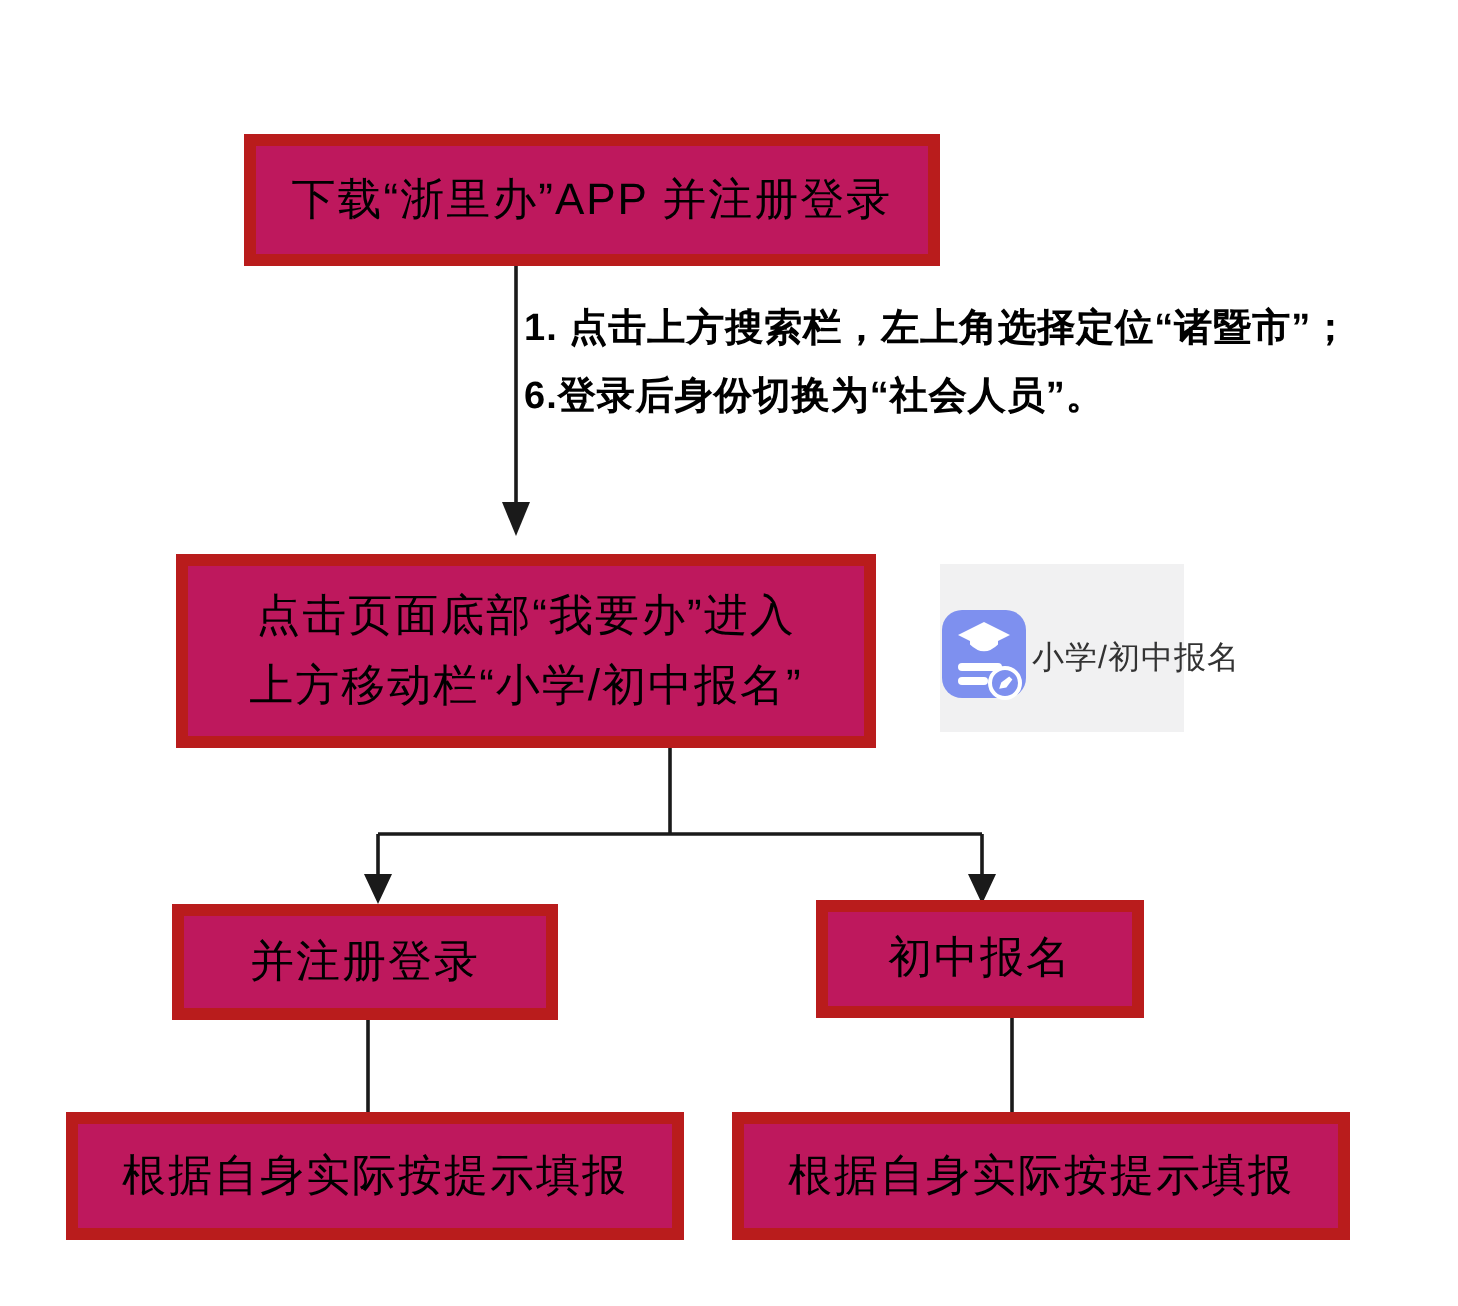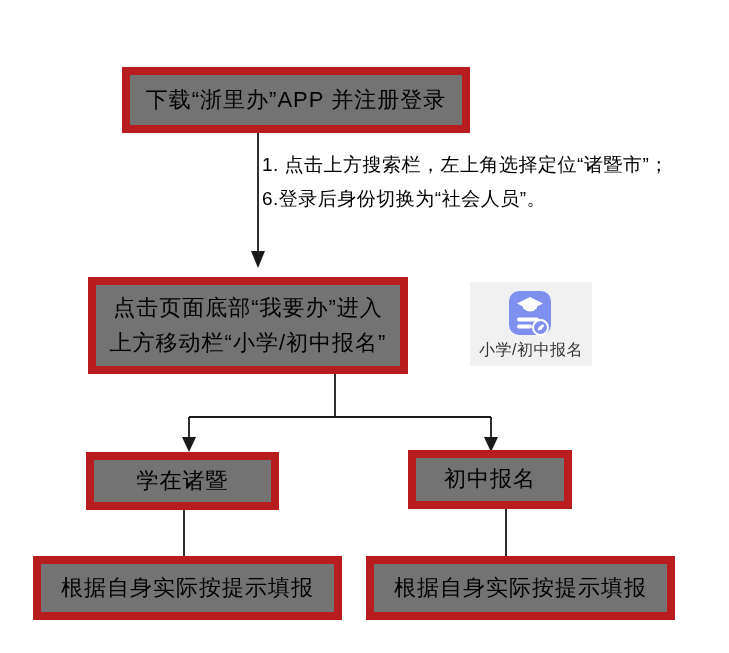--- a/index.html
+++ b/index.html
@@ -17,60 +17,59 @@
     overflow: hidden;
   }
   .connectors {
     position: absolute;
     left: 0; top: 0;
     width: 729px; height: 653px;
     pointer-events: none;
   }
   .box {
     position: absolute;
-    border: 8px solid #b91c1c;
-    background: #737373;
+    border: 6px solid #b91c1c;
+    background: #be185d;
     display: flex;
     flex-direction: column;
     align-items: center;
     justify-content: center;
     text-align: center;
     font-size: 22px;
     letter-spacing: 1px;
     line-height: 1.55;
     box-sizing: border-box;
   }
   .box-download   { left: 122px; top: 67px;  width: 348px; height: 66px; }
-  .box-menu       { left: 88px;  top: 277px; width: 320px; height: 97px; }
+  .box-menu       { left: 88px;  top: 277px; width: 350px; height: 97px; }
   .box-primary    { left: 86px;  top: 452px; width: 193px; height: 58px; }
   .box-junior     { left: 408px; top: 450px; width: 164px; height: 59px; }
   .box-fill-left  { left: 33px;  top: 556px; width: 309px; height: 64px; }
   .box-fill-right { left: 366px; top: 556px; width: 309px; height: 64px; }
 
   .notes {
     position: absolute;
     left: 262px;
     top: 148px;
     width: 440px;
-    font-weight: normal;
+    font-weight: bold;
     font-size: 19px;
     line-height: 34px;
     letter-spacing: 0.5px;
     text-align: left;
   }
 
   .app-tile {
     position: absolute;
     left: 470px;
     top: 282px;
     width: 122px;
     height: 84px;
     background: #f1f1f2;
     display: flex;
-    flex-direction: column;
     align-items: center;
     justify-content: flex-start;
     padding-top: 8px;
     box-sizing: border-box;
   }
   .tile-icon {
     width: 46px;
     height: 48px;
     line-height: 0;
   }
@@ -127,21 +126,21 @@
         <rect x="9" y="27.5" width="22" height="4" rx="2" fill="#ffffff"></rect>
         <rect x="9" y="34.5" width="15" height="4" rx="2" fill="#ffffff"></rect>
         <circle cx="32.5" cy="37.5" r="7.5" fill="#7e90ef" stroke="#ffffff" stroke-width="2"></circle>
         <path d="M29.6 40.4 l1 -3.2 l4 -3 l1.6 1.6 l-3 4 z" fill="#ffffff"></path>
       </svg>
     </div>
     <div class="tile-label">小学/初中报名</div>
   </div>
 
   <div class="box box-primary">
-    <span>学在诸暨</span>
+    <span>并注册登录</span>
   </div>
   <div class="box box-junior">
     <span>初中报名</span>
   </div>
 
   <div class="box box-fill-left">
     <span>根据自身实际按提示填报</span>
   </div>
   <div class="box box-fill-right">
     <span>根据自身实际按提示填报</span>

